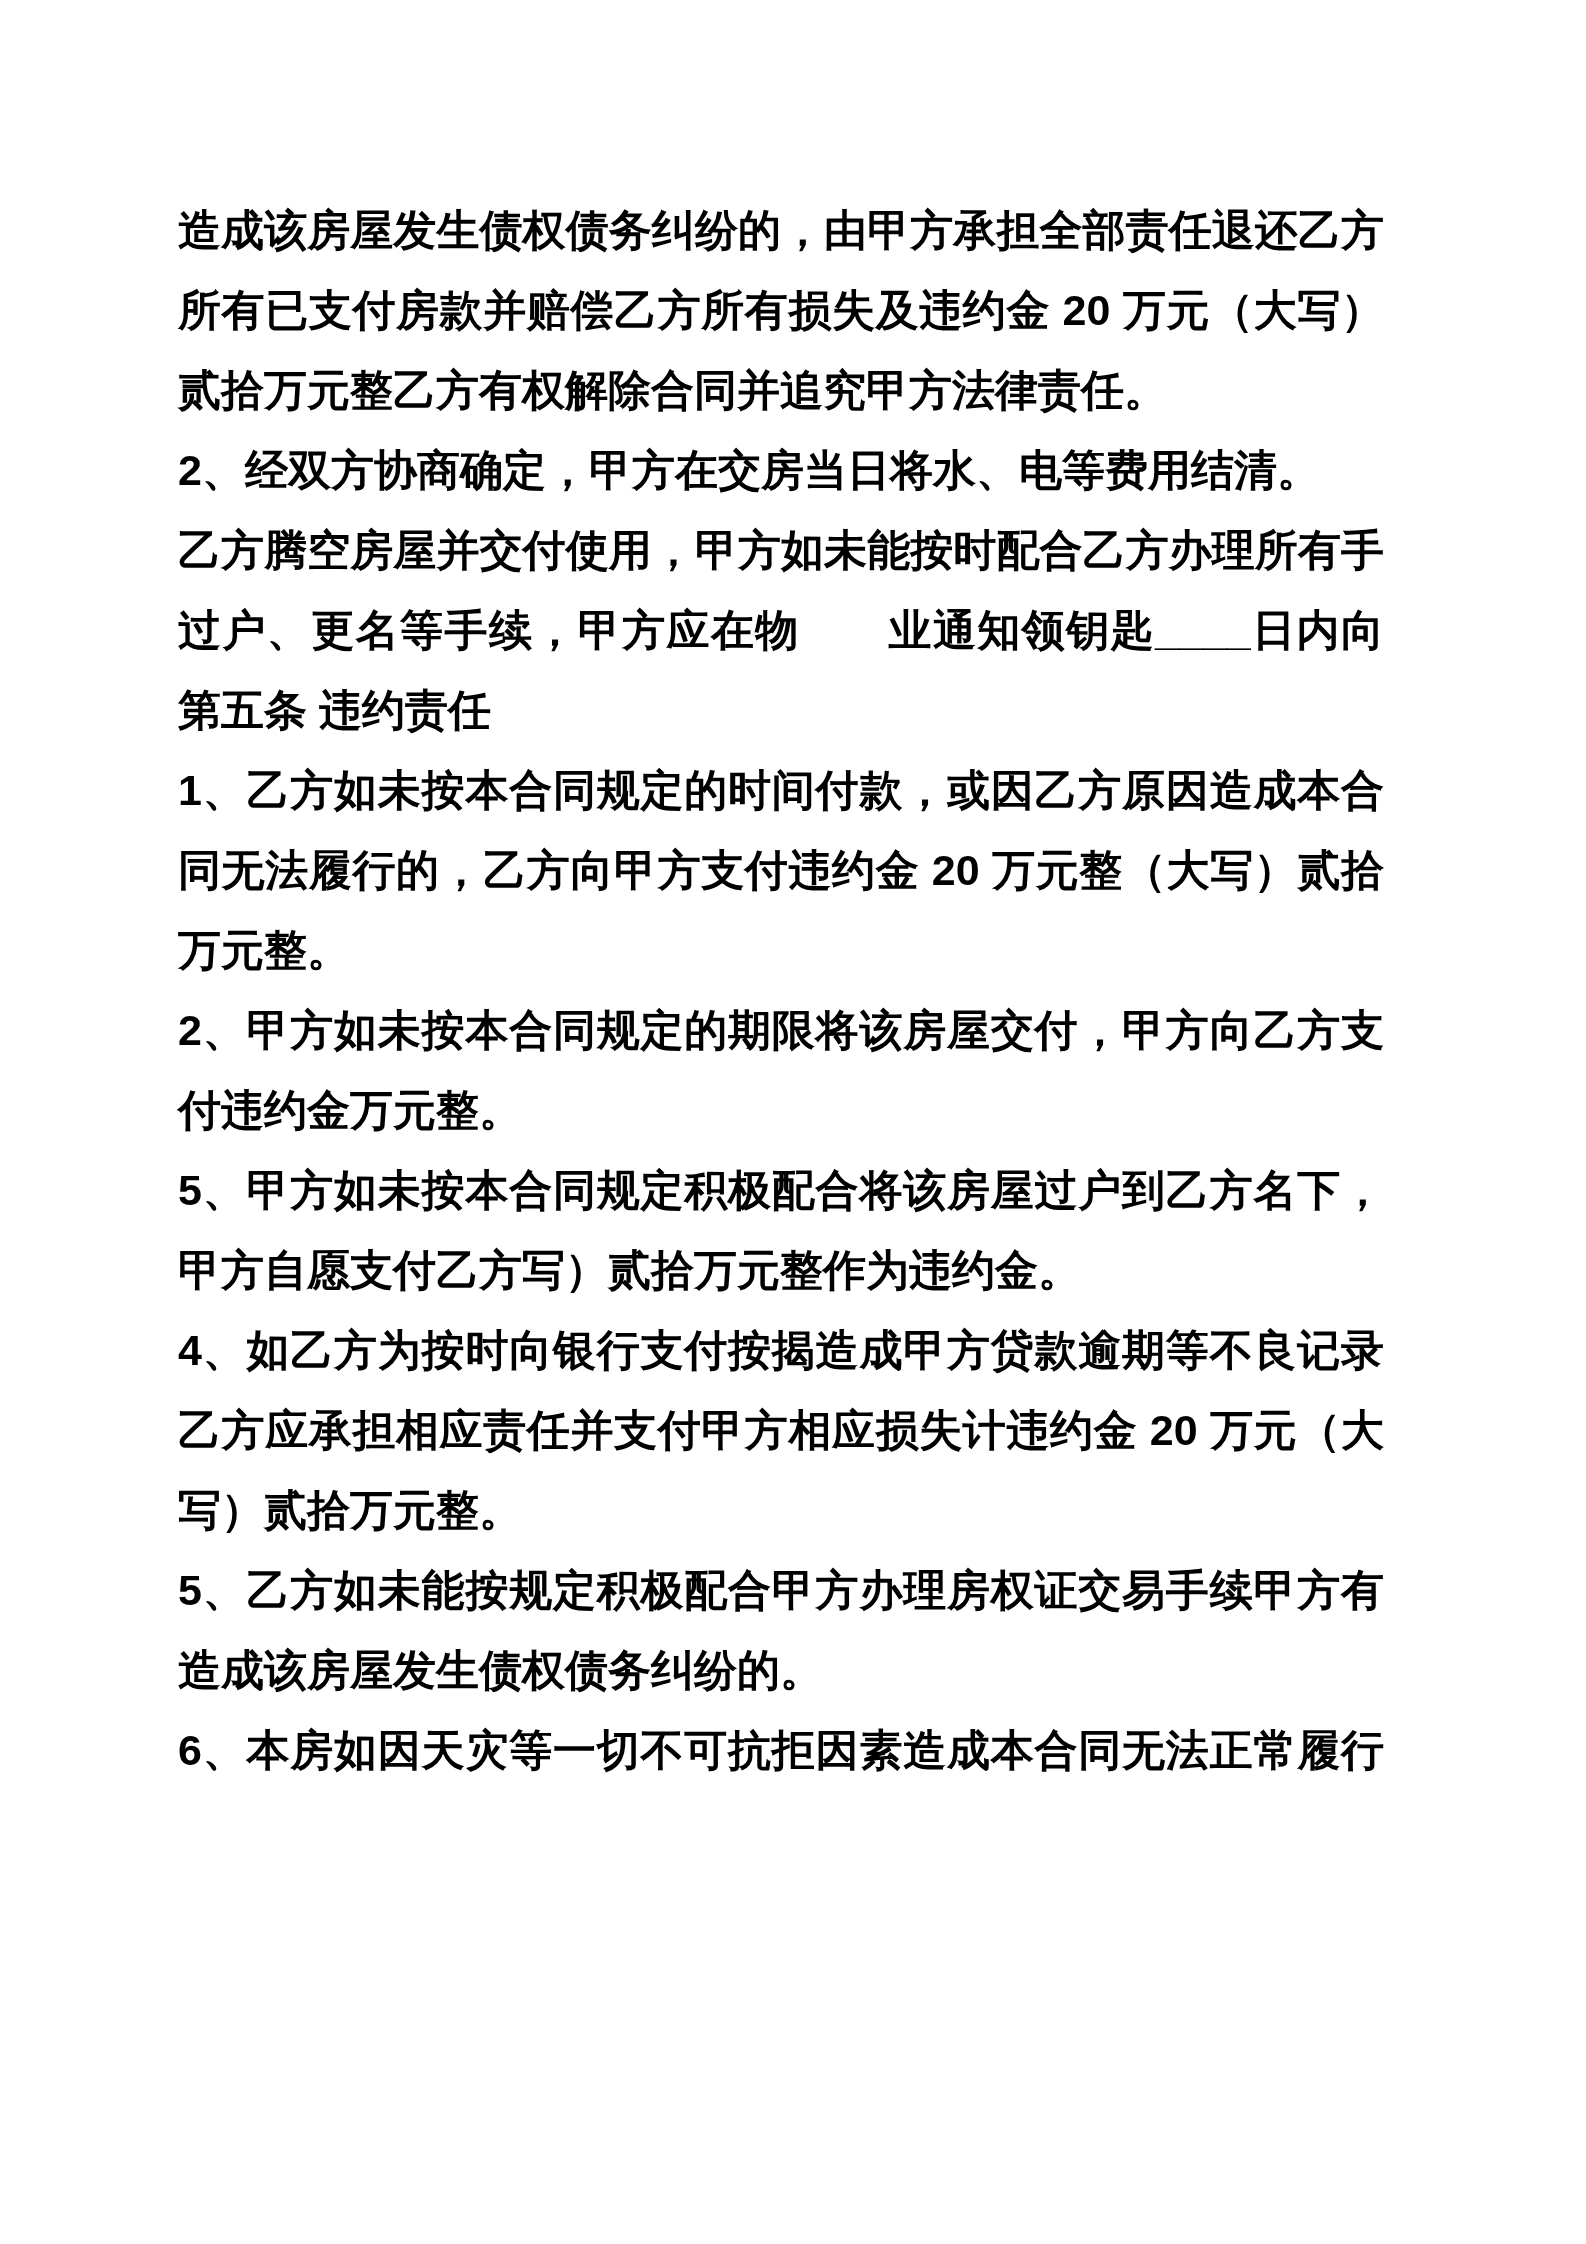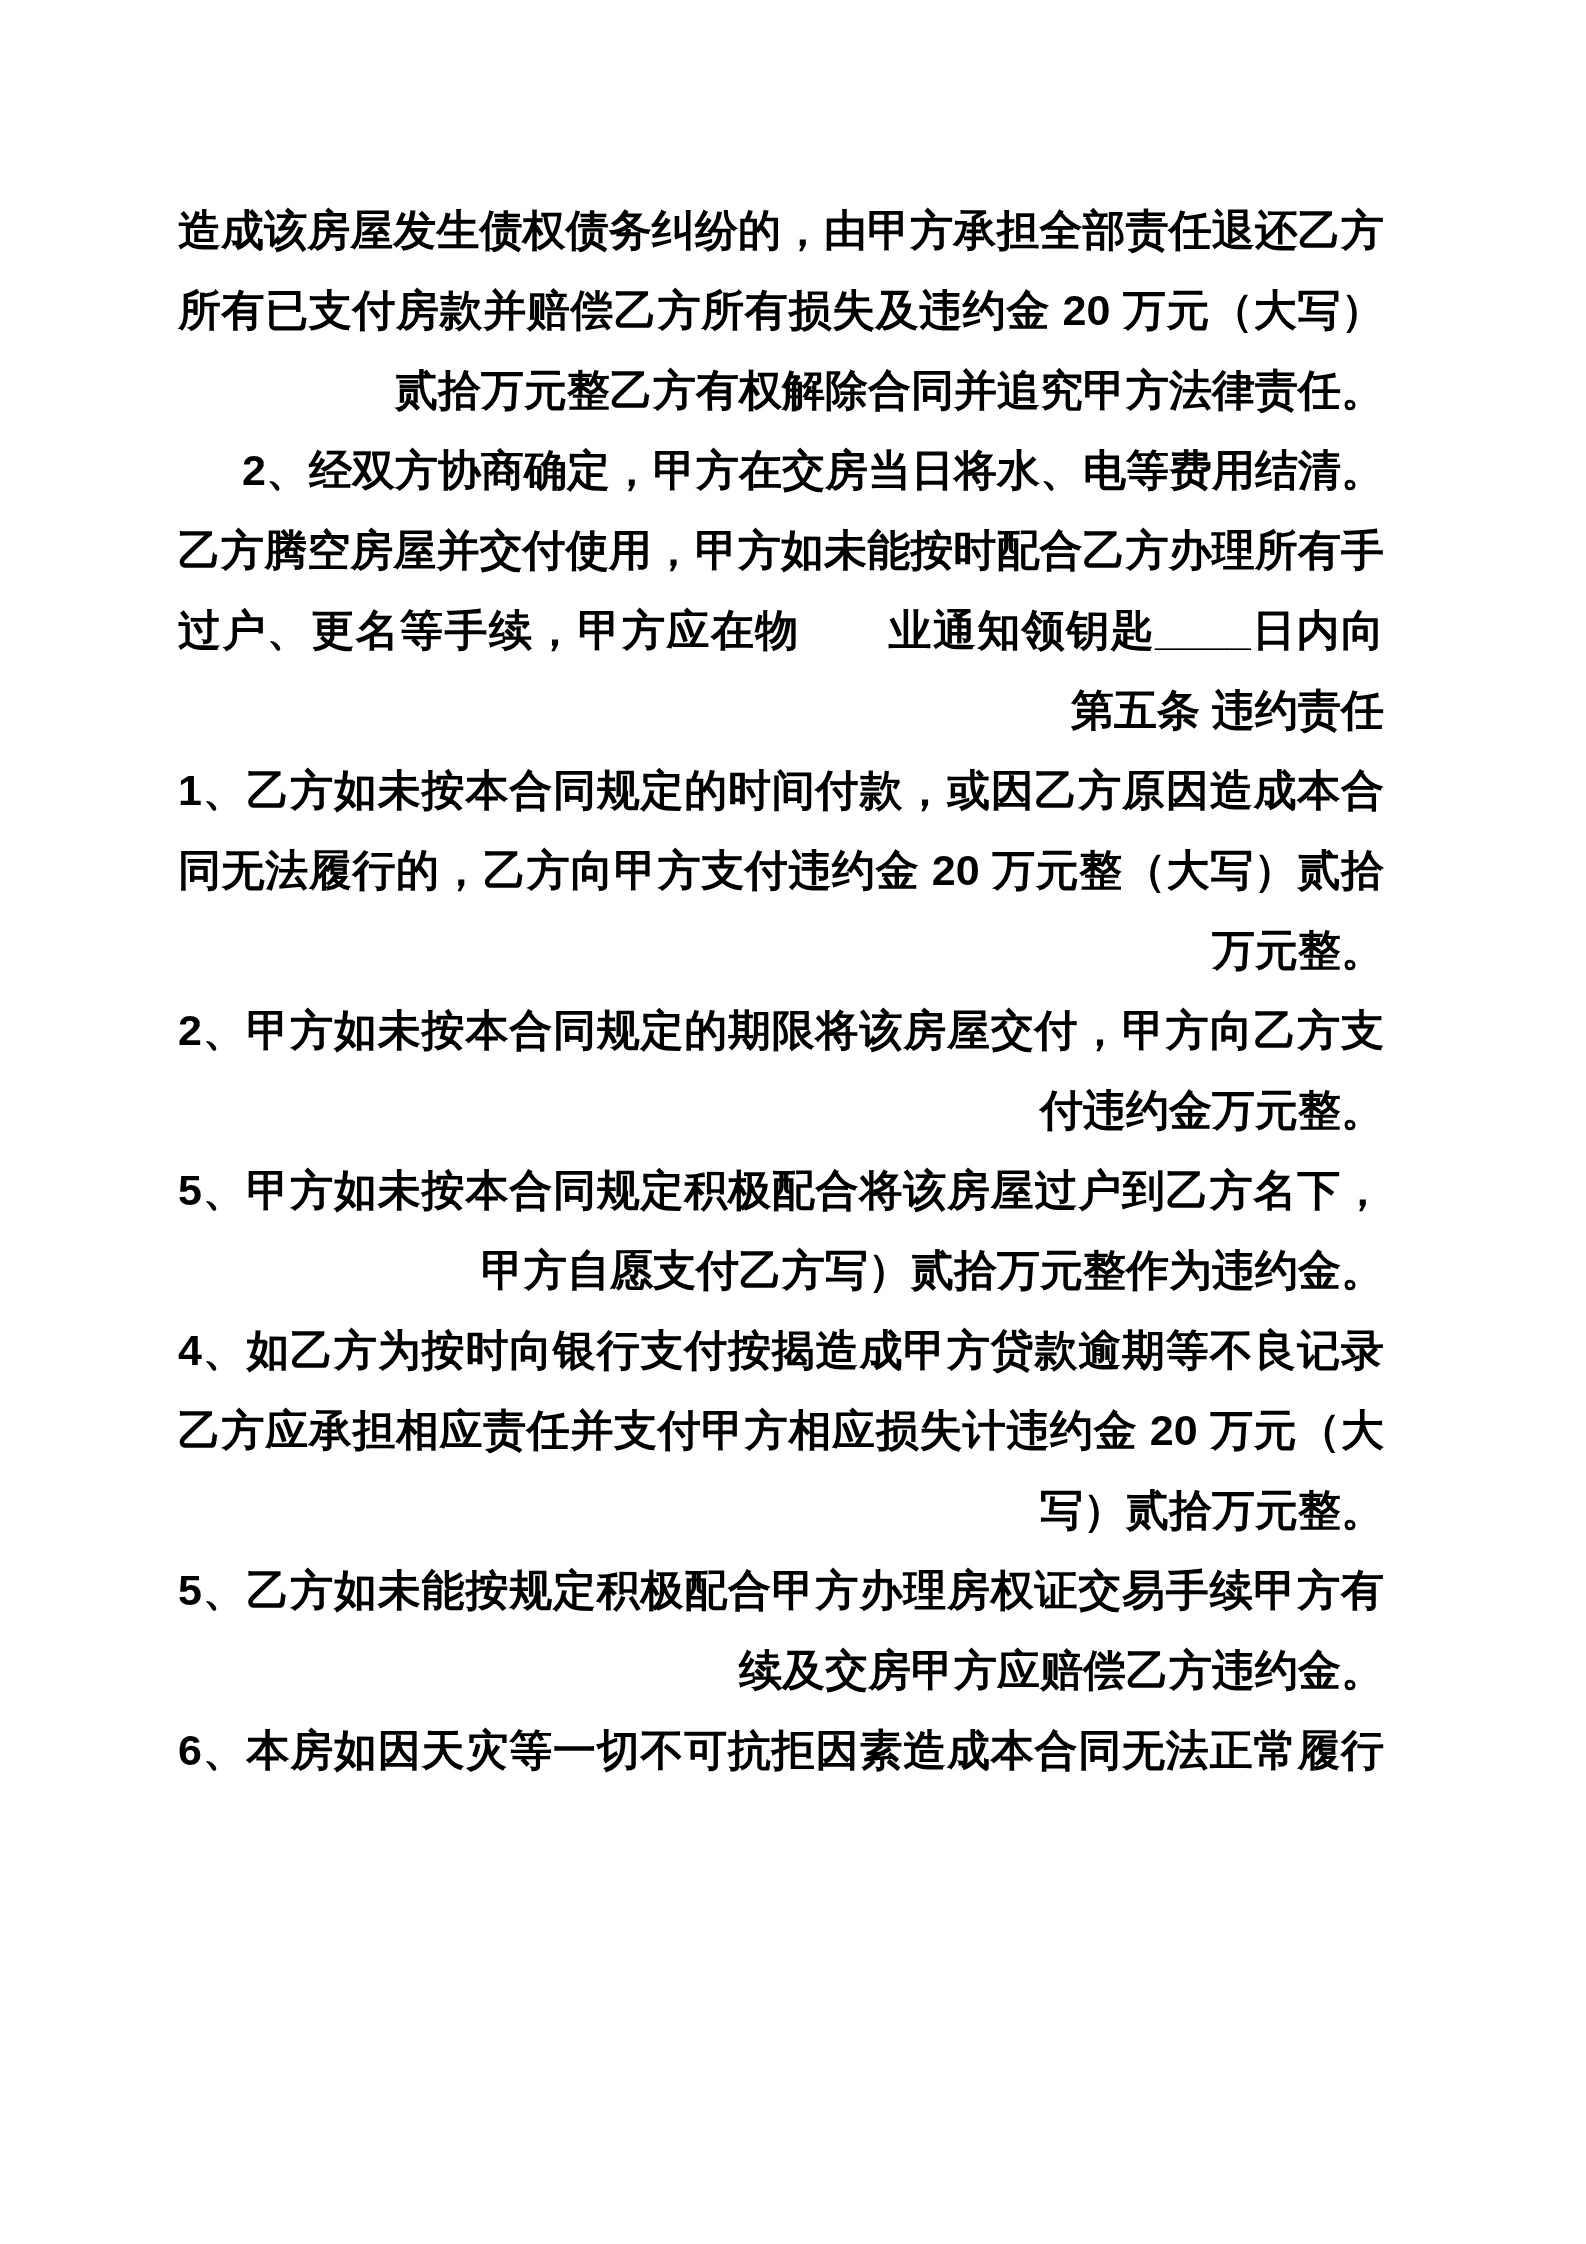--- a/index.html
+++ b/index.html
@@ -21,21 +21,21 @@
     left: 178px;
     width: 1206px;
     color: #000000;
     font-size: 43px;
     font-weight: 700;
     line-height: 80px;
     letter-spacing: 0;
   }
   .line {
     white-space: pre-wrap;
-    text-align: right;
+    text-align: left;
     height: 80px;
   }
   .line.just {
     text-align: justify;
     text-align-last: justify;
   }
 </style>
 </head>
 <body>
 
@@ -52,16 +52,16 @@
     <div class="line just">同无法履行的，乙方向甲方支付违约金 20 万元整（大写）贰拾</div>
     <div class="line">万元整。</div>
     <div class="line just">2、甲方如未按本合同规定的期限将该房屋交付，甲方向乙方支</div>
     <div class="line">付违约金万元整。</div>
     <div class="line just">5、甲方如未按本合同规定积极配合将该房屋过户到乙方名下，</div>
     <div class="line">甲方自愿支付乙方写）贰拾万元整作为违约金。</div>
     <div class="line just">4、如乙方为按时向银行支付按揭造成甲方贷款逾期等不良记录</div>
     <div class="line just">乙方应承担相应责任并支付甲方相应损失计违约金 20 万元（大</div>
     <div class="line">写）贰拾万元整。</div>
     <div class="line just">5、乙方如未能按规定积极配合甲方办理房权证交易手续甲方有</div>
-    <div class="line">续及交房甲方应赔偿乙方违约金。</div>
+    <div class="line">造成该房屋发生债权债务纠纷的。</div>
     <div class="line just">6、本房如因天灾等一切不可抗拒因素造成本合同无法正常履行</div>
   </div>
 </div>
 
 </body></html>

